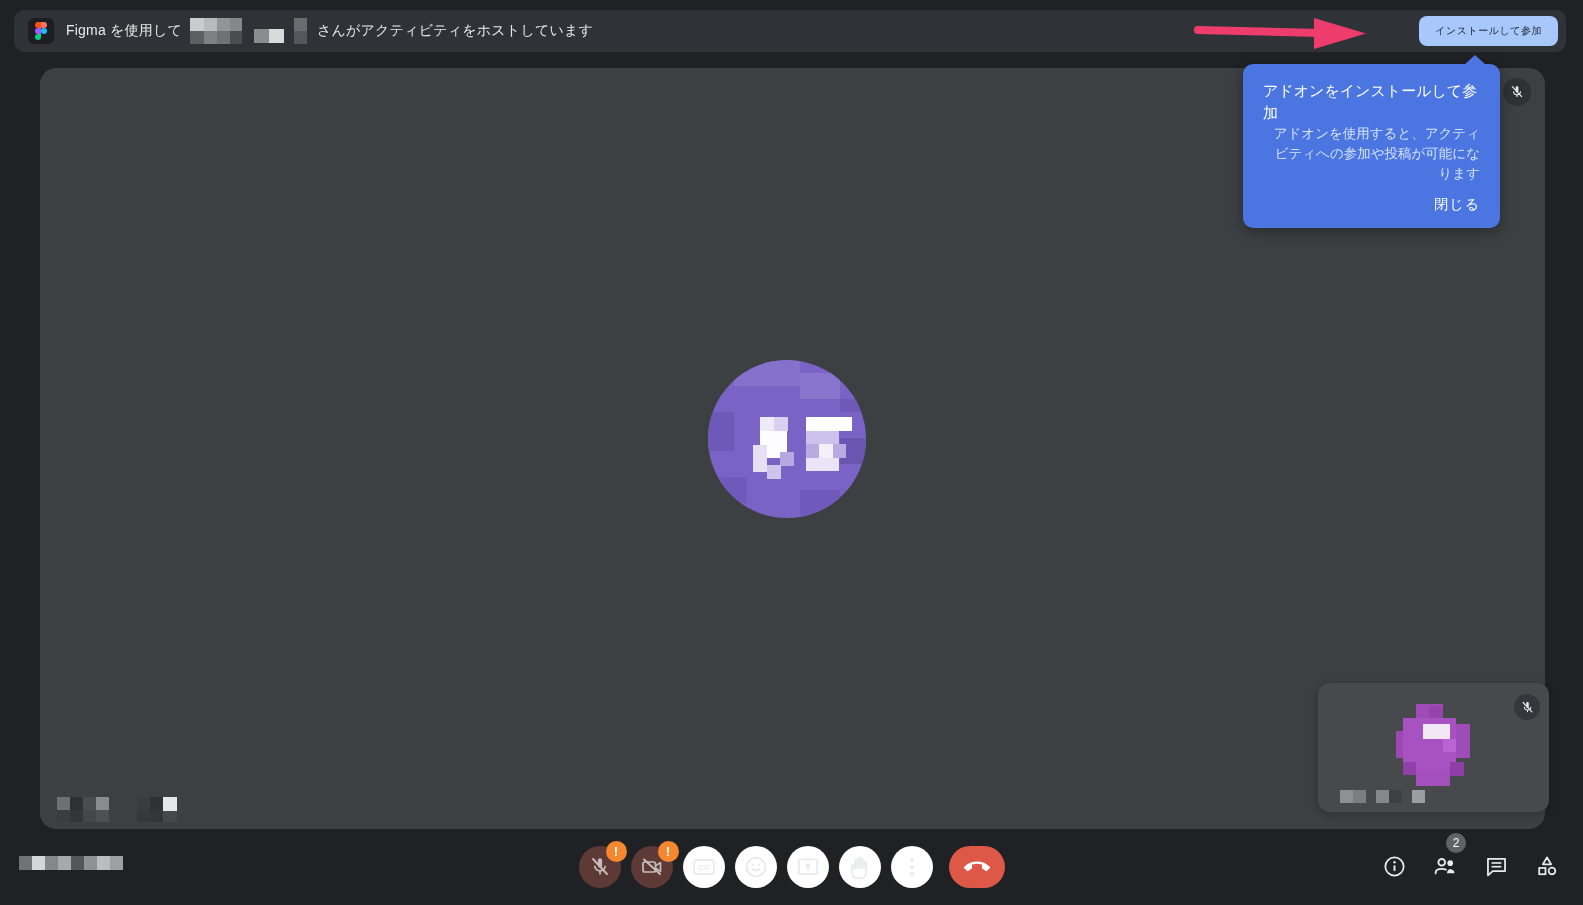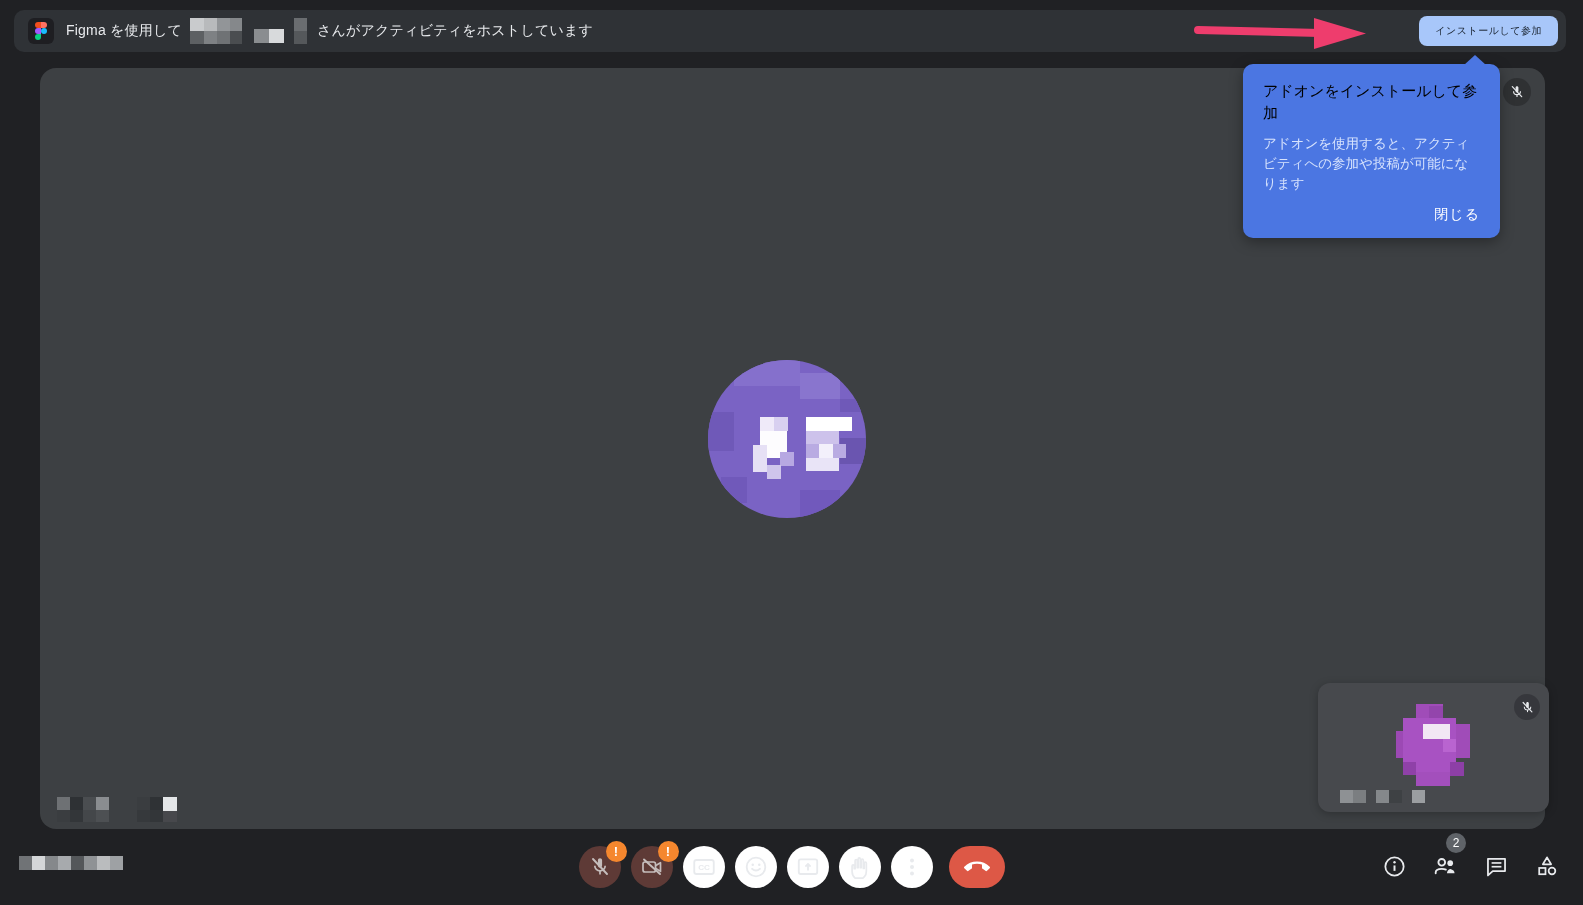--- a/index.html
+++ b/index.html
@@ -45,22 +45,22 @@
   .avatar-self { position:absolute; left:78px; top:21px; }
   .nameblur-self { position:absolute; left:22px; bottom:8px; width:95px; height:14px; }
 
   
   .tooltip { position:absolute; left:1243px; top:64px; width:257px;
     background:#4b76e2; border-radius:10px; padding:16px 20px 14px 20px; z-index:40;
     box-shadow:0 4px 14px rgba(0,0,0,.35); }
   .tooltip .caret { position:absolute; top:-9px; left:221px; width:0; height:0;
     border-left:11px solid transparent; border-right:11px solid transparent;
     border-bottom:10px solid #4b76e2; }
-  .tt-title { color:#000000; font-size:15px; line-height:22px; word-break:break-all; }
-  .tt-body { margin-top:10px; color:#d7e3fd; font-size:13.5px; line-height:20px; word-break:break-all; }
+  .tt-title { color:#ffffff; font-size:15px; line-height:22px; word-break:break-all; }
+  .tt-body { color:#d7e3fd; font-size:13.5px; line-height:20px; word-break:break-all;text-align:right; }
   .tt-close { display:block; margin-left:auto; margin-top:12px; background:none; border:none;
     color:#ffffff; font-size:14px; font-weight:500; cursor:pointer; letter-spacing:1px;
     font-family:"Liberation Sans","DejaVu Sans",sans-serif; }
 
   
   .bottombar { position:absolute; left:0; bottom:0; width:1583px; height:76px; }
   .timeblur { position:absolute; left:19px; top:27px; width:104px; height:14px; }
   .controls-center { position:absolute; left:0; right:0; top:17px;
     display:flex; justify-content:center; align-items:center; gap:10px; }
   .ctl { width:42px; height:42px; border-radius:50%; background:#ffffff; border:none;

